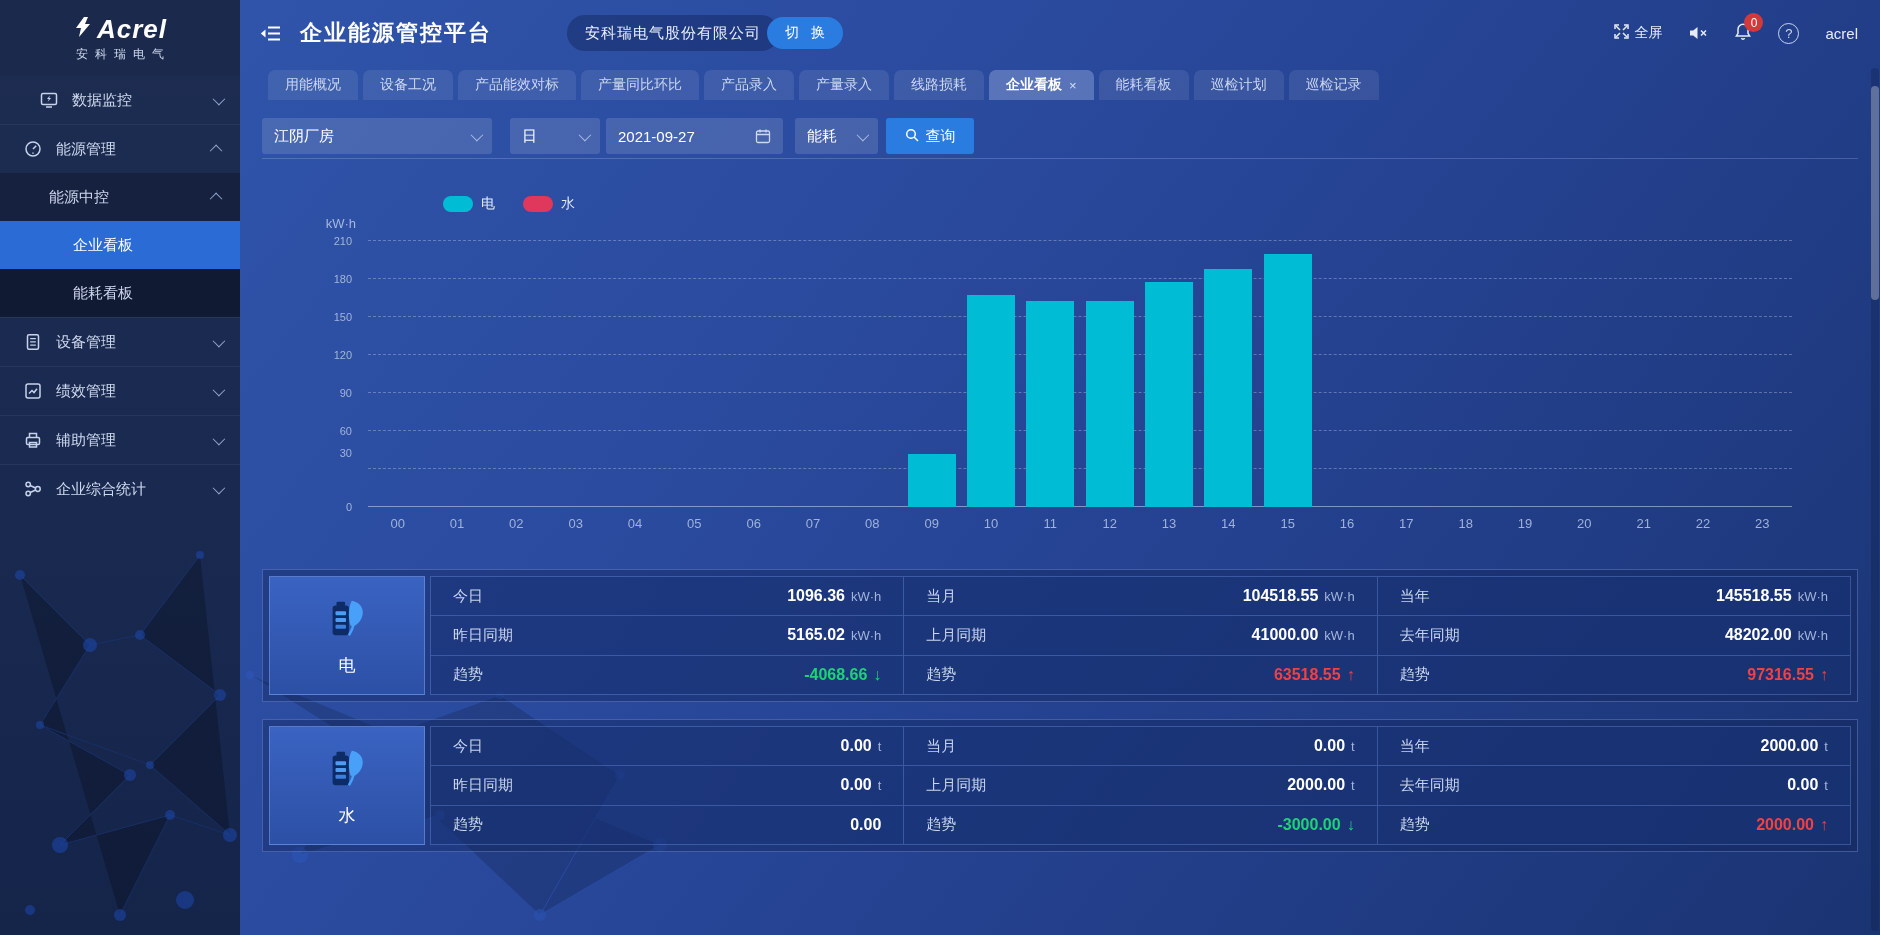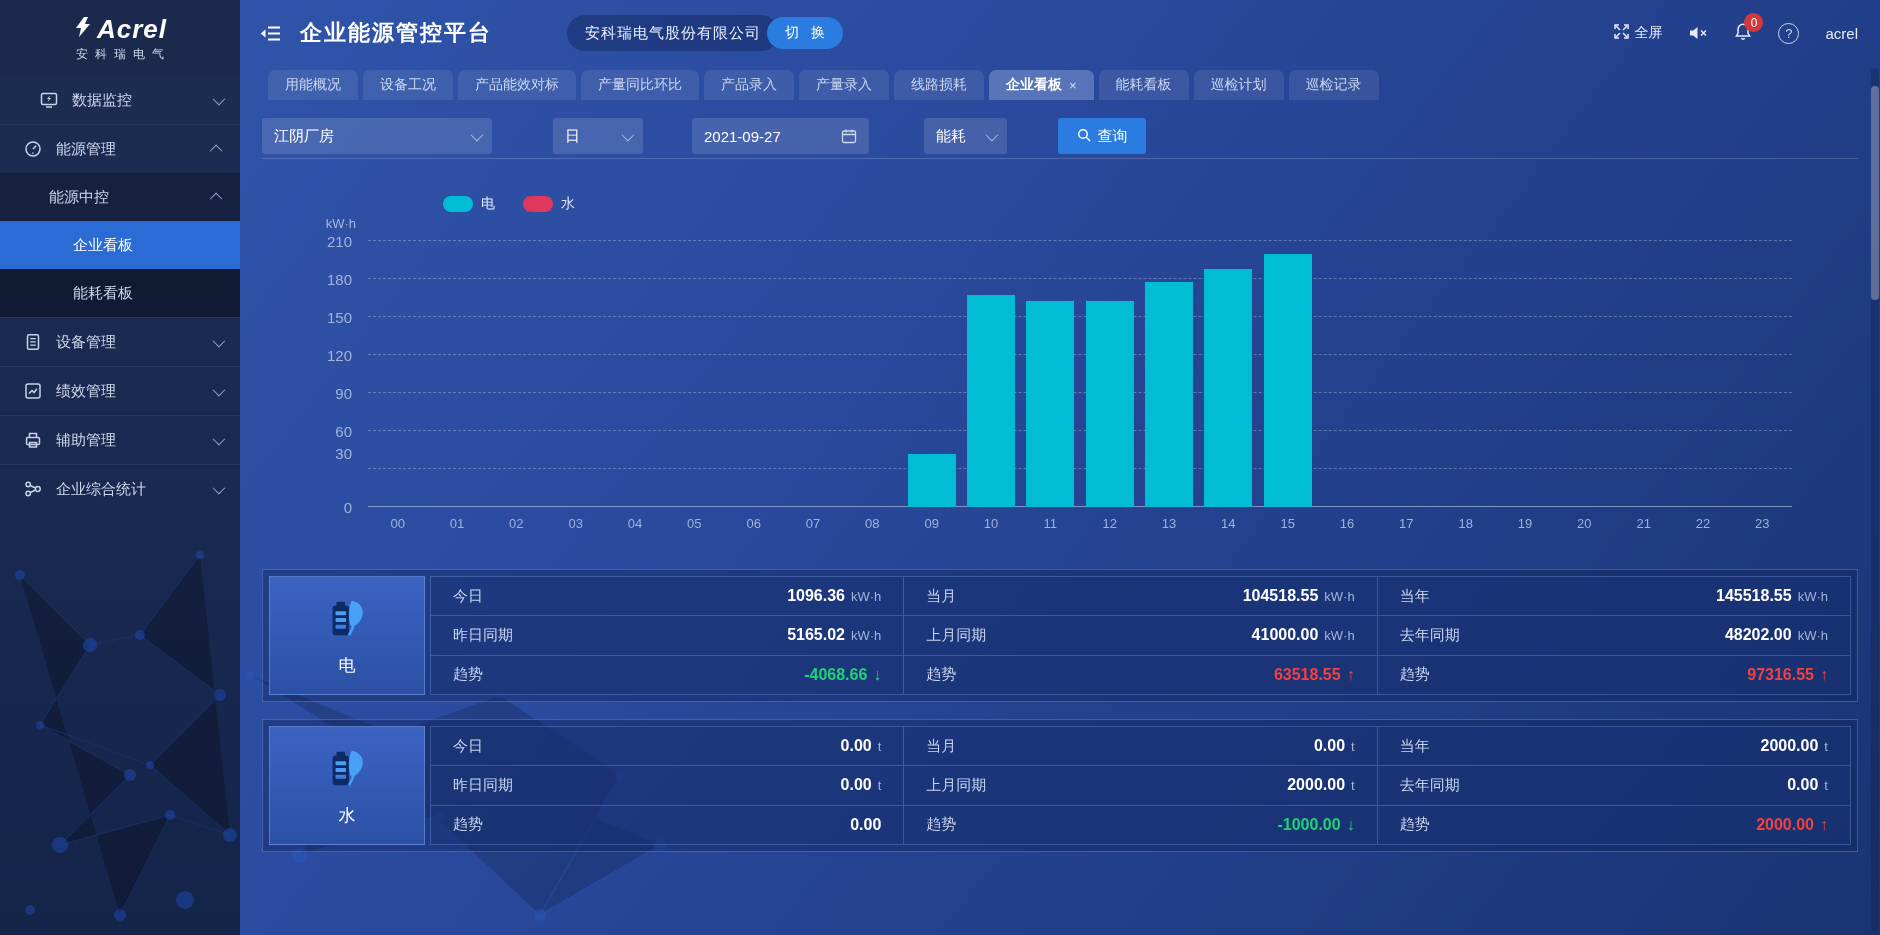--- a/index.html
+++ b/index.html
@@ -44,36 +44,36 @@
   .username{font-size:15px;cursor:pointer;}
 
   
   .tabbar{height:34px;display:flex;align-items:flex-end;gap:5px;padding-left:28px;position:relative;z-index:2;}
   .tab{height:30px;display:flex;align-items:center;gap:7px;padding:0 17px;background:rgba(255,255,255,0.09);border-radius:7px 7px 0 0;color:#ccd8f1;font-size:14px;cursor:pointer;white-space:nowrap;}
   .tab.active{background:rgba(200,215,248,0.30);color:#fff;font-weight:700;}
   .tab .tab-x{font-weight:400;font-size:13px;color:#e3eafa;opacity:.9;}
 
   
   .content{position:relative;padding:18px 22px 0;z-index:1;}
-  .filters{display:flex;align-items:center;height:36px;gap:43px;}
+  .filters{display:flex;align-items:center;height:36px;}
   .ctrl{height:36px;box-sizing:border-box;background:rgba(255,255,255,0.13);border-radius:3px;display:flex;align-items:center;color:#fff;font-size:15px;padding:0 12px;cursor:pointer;}
   .ctrl .chev{margin-left:auto;border-color:#a9bce0;}
   .w230{width:230px;} .w90{width:90px;margin-left:18px;} .w177{width:177px;margin-left:6px;} .w83{width:83px;margin-left:12px;}
   .query-btn{width:88px;height:36px;margin-left:8px;background:#2b7ce0;border:none;border-radius:3px;color:#fff;font-size:15px;display:flex;align-items:center;justify-content:center;gap:7px;cursor:pointer;}
 
   
   .chart-panel{margin-top:4px;border-top:1px solid rgba(210,222,246,0.22);height:384px;position:relative;}
   .legend{position:absolute;top:36px;left:181px;display:flex;gap:28px;align-items:center;font-size:14px;color:#e2eafc;}
   .lg-item{display:flex;align-items:center;cursor:pointer;}
   .sw{width:30px;height:16px;border-radius:8px;margin-right:8px;display:inline-block;}
   .unit{position:absolute;top:57px;left:0;width:94px;text-align:right;color:#a7b8dd;font-size:13px;}
   .plot{position:absolute;left:106px;right:66px;top:82px;height:266px;}
   .grid{position:absolute;left:0;right:0;height:0;border-top:1px dashed rgba(205,217,242,0.35);}
   .grid.zero{border-top:1px solid rgba(205,217,242,0.55);}
-  .ytick{position:absolute;right:calc(100% + 16px);transform:translateY(-50%);color:#a2b4da;font-size:15px;}
+  .ytick{position:absolute;right:calc(100% + 16px);transform:translateY(-50%);color:#a2b4da;font-size:11px;}
   .xtick{position:absolute;top:calc(100% + 9px);transform:translateX(-50%);color:#9fb2d8;font-size:13px;}
   .bar{position:absolute;bottom:0;width:48px;}
 
   
   .cards{margin-top:26px;display:flex;flex-direction:column;gap:17px;}
   .card{display:flex;border:1px solid rgba(125,155,225,0.40);background:rgba(13,32,80,0.35);padding:6px;height:119px;}
   .tile{width:156px;background:linear-gradient(180deg,#3a63c2,#2c50a5);border:1px solid rgba(130,162,232,0.5);display:flex;flex-direction:column;align-items:center;justify-content:center;gap:9px;color:#fff;font-size:17px;margin-right:5px;box-sizing:border-box;}
   .stats-table{flex:1;display:flex;border:1px solid rgba(98,132,210,0.45);}
   .col{flex:1;display:flex;flex-direction:column;border-left:1px solid rgba(98,132,210,0.45);}
   .col:first-child{border-left:none;}
@@ -527,21 +527,21 @@
                 <div class="srow">
                   <span class="lbl">上月同期</span>
                   <span class="val">
                     <span>2000.00</span>
                     <span class="unit-sm">t</span>
                   </span>
                 </div>
                 <div class="srow">
                   <span class="lbl">趋势</span>
                   <span class="val tdown">
-                    <span>-1000.00</span>
+                    <span>-3000.00</span>
                     <span class="arrow">↓</span>
                   </span>
                 </div>
               </div>
               <div class="col">
                 <div class="srow">
                   <span class="lbl">当年</span>
                   <span class="val">
                     <span>2000.00</span>
                     <span class="unit-sm">t</span>

